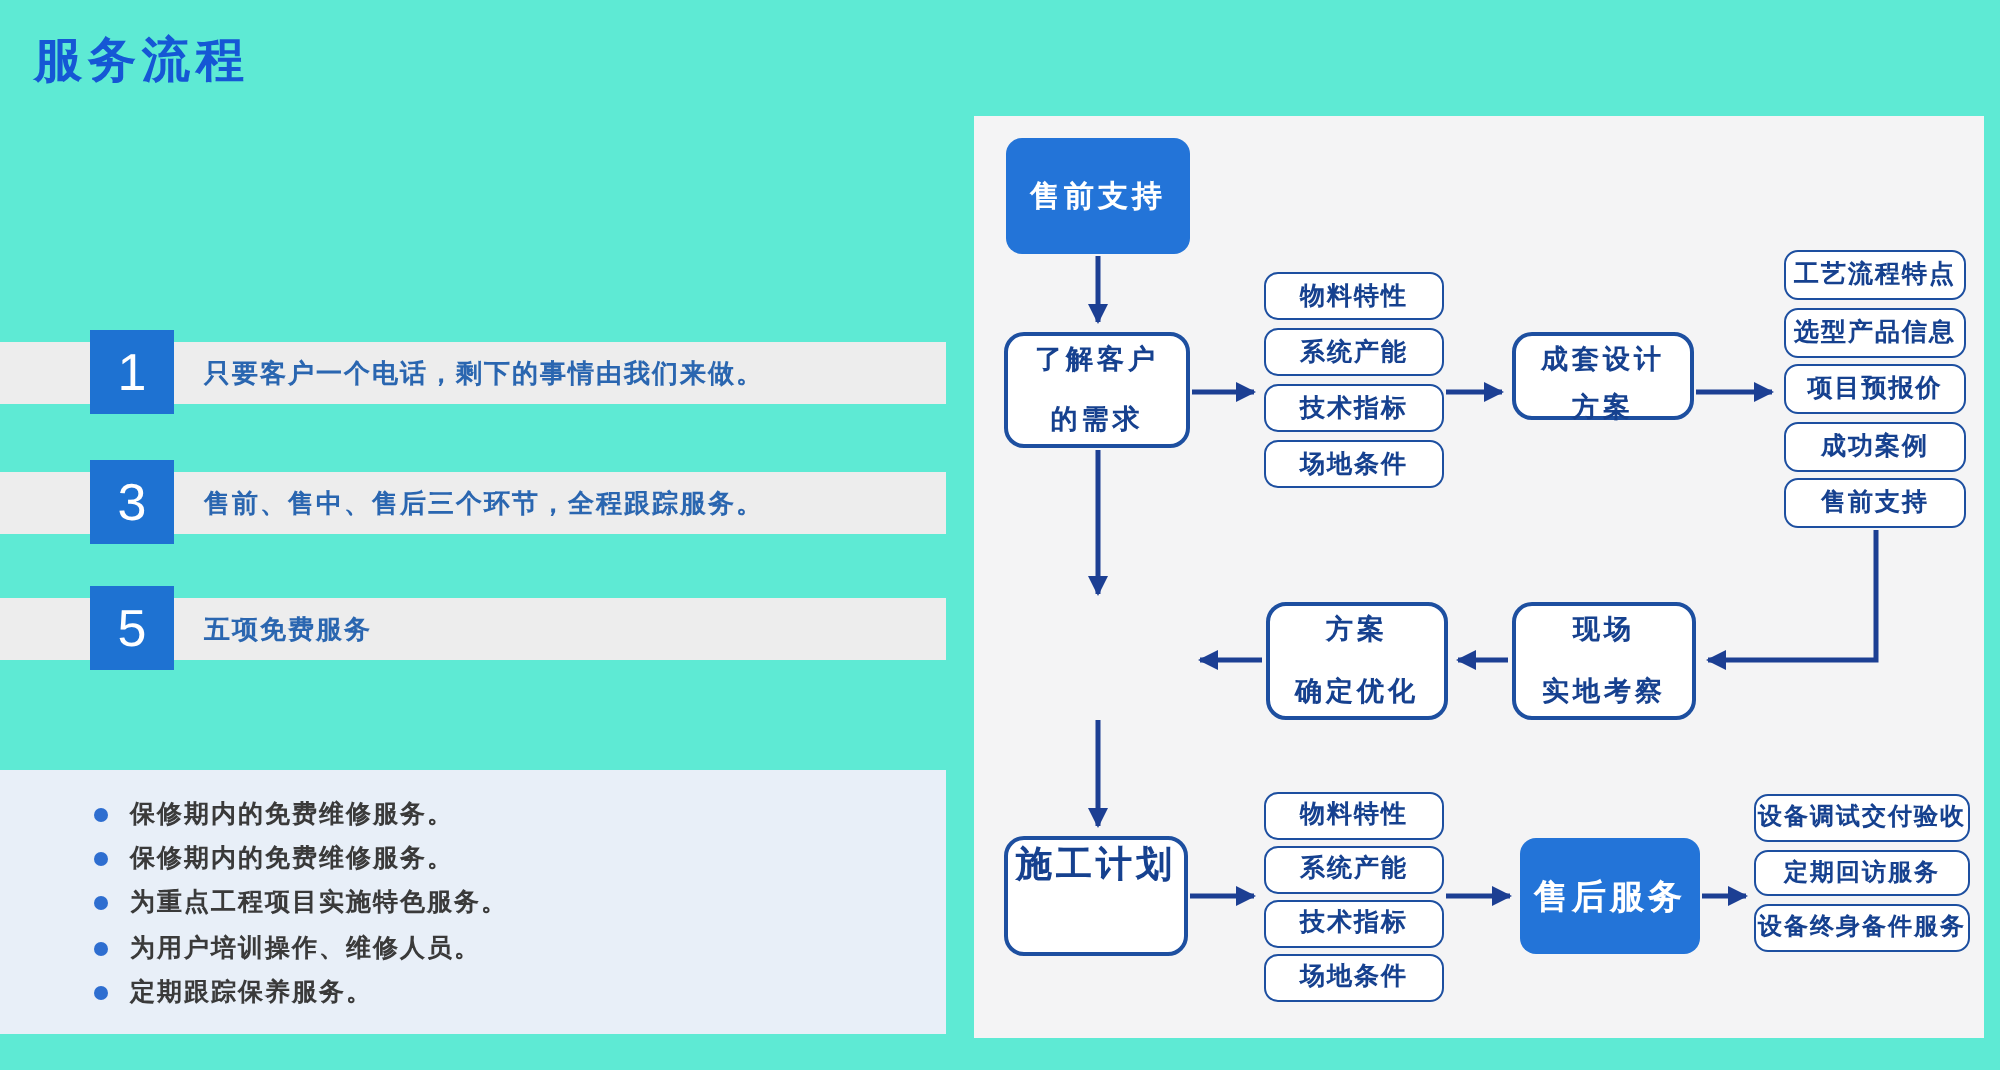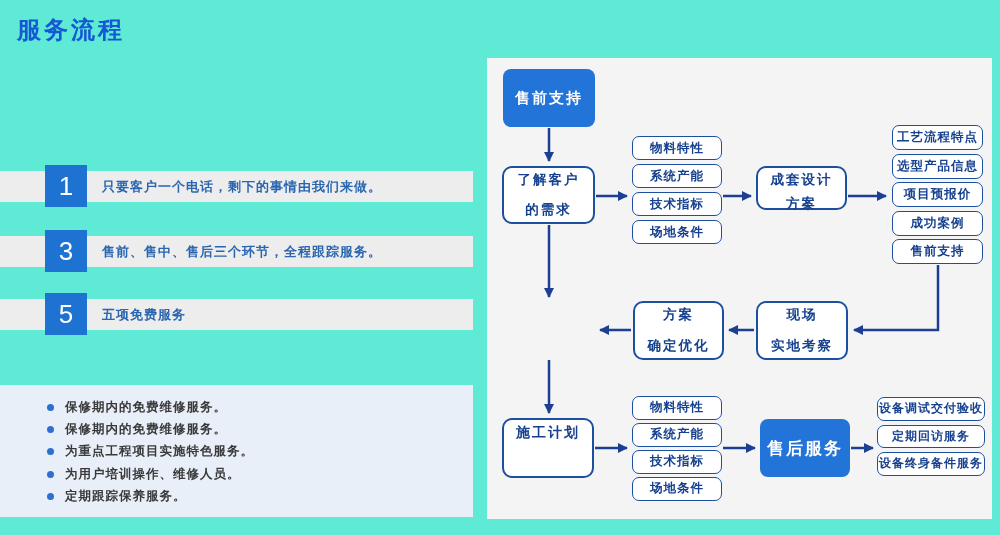--- a/index.html
+++ b/index.html
@@ -158,21 +158,21 @@
     <div class="n-white" style="left:146px;top:243px;width:91px;height:59px">
       <span>方案</span>
       <span>确定优化</span>
     </div>
 
     <div class="n-white" style="left:269px;top:243px;width:92px;height:59px">
       <span>现场</span>
       <span>实地考察</span>
     </div>
 
-    <div class="n-white" style="left:15px;top:360px;width:92px;height:60px;font-size:14px">
+    <div class="n-white" style="left:15px;top:360px;width:92px;height:60px;font-size:18px">
       <span>施工计划</span>
     </div>
 
     <div class="grp" style="left:145px;top:338px;width:90px;gap:3.5px">
       <div class="n-small" style="height:23.5px">物料特性</div>
       <div class="n-small" style="height:23.5px">系统产能</div>
       <div class="n-small" style="height:23.5px">技术指标</div>
       <div class="n-small" style="height:23.5px">场地条件</div>
     </div>
 

